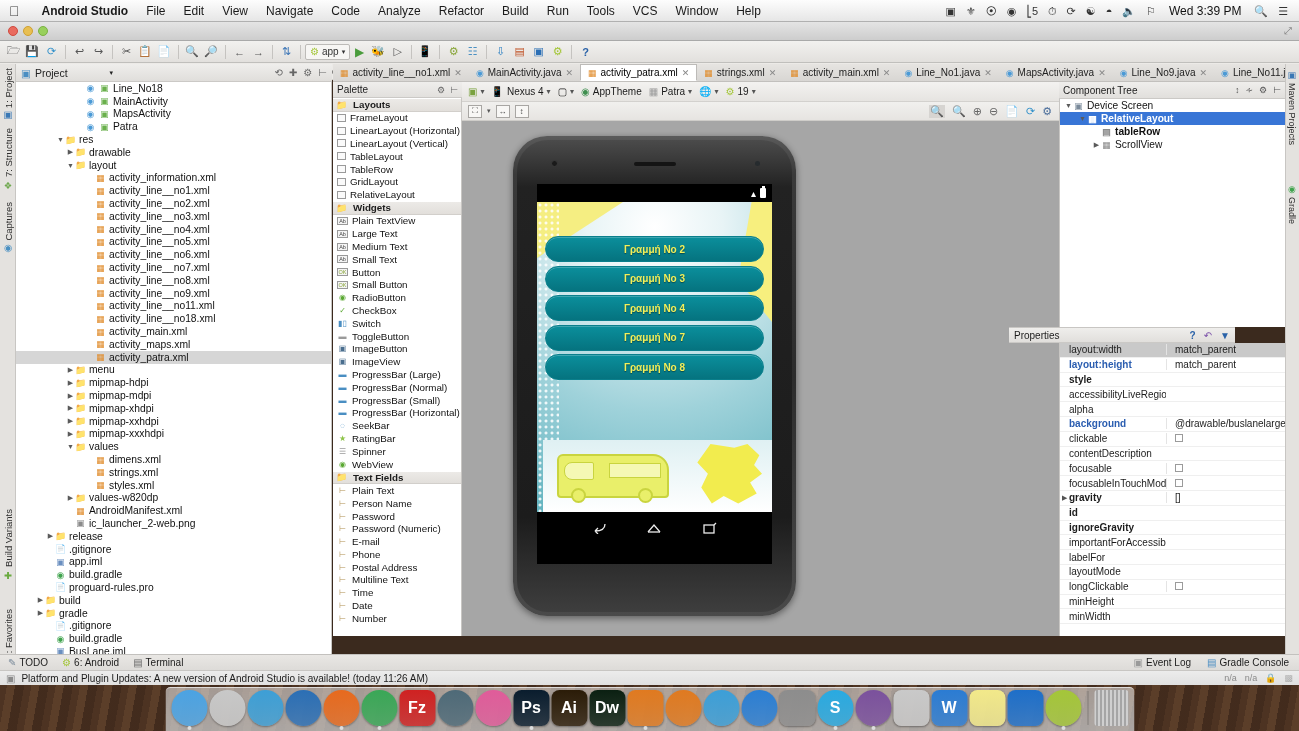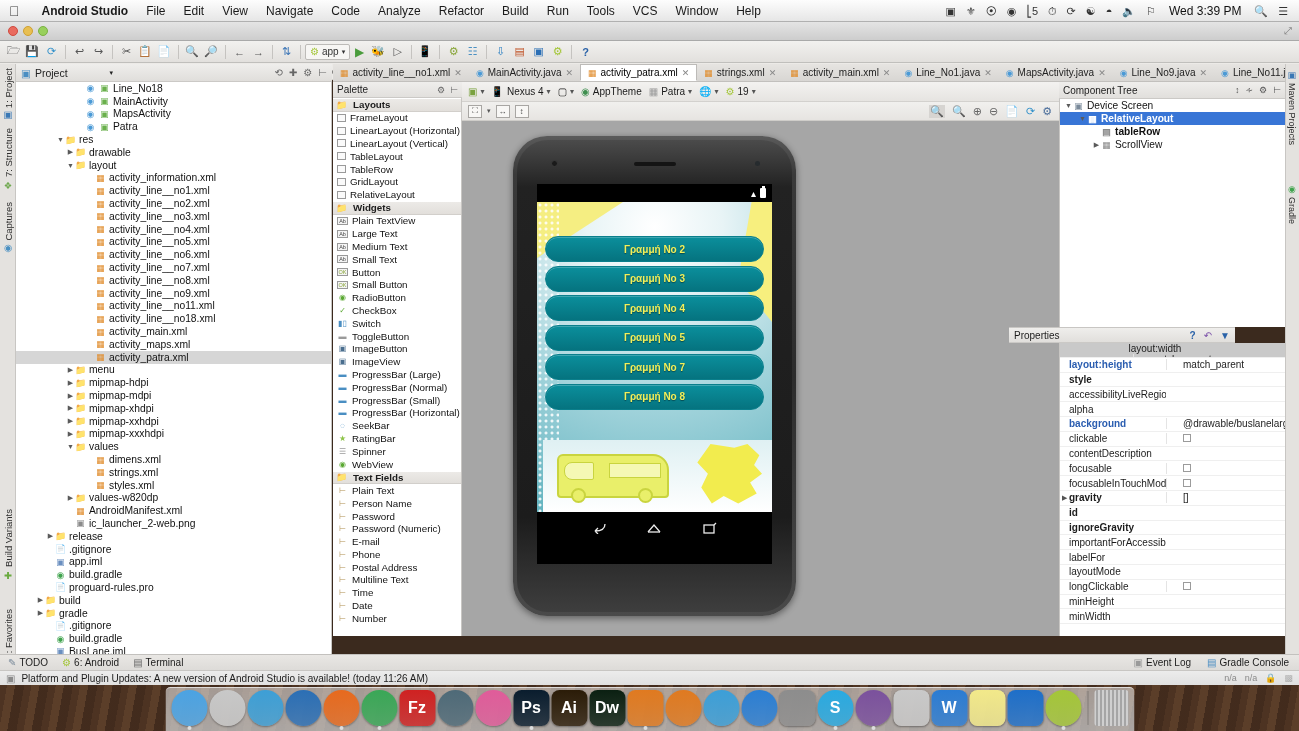--- a/index.html
+++ b/index.html
@@ -277,25 +277,25 @@
     display:flex; align-items:center; padding:0 5px;
   }
   .prop-head .ttl { font-size:10px; color:#1c1c1c; }
   .prop-head .tools { margin-left:auto; display:flex; gap:8px; font-size:10px; }
   .props {
     position:absolute; left:1059px; top:343px; width:226px; height:293px;
     background:#fff; overflow:hidden; border-left:1px solid #c8c6c3;
   }
   .prow { height:14.8px; display:flex; align-items:center; font-size:10px;
     border-bottom:1px solid #efefef; }
-  .prow.hl { background:#c9c9c9; color:#8d8d8d;flex-direction:column; }
+  .prow.hl { background:#c9c9c9; color:#8d8d8d; }
   .pname { width:106px; padding-left:9px; color:#1c1c1c; white-space:nowrap; overflow:hidden; }
   .pname.blue { color:#2a5db0; font-weight:bold; }
   .pname.bold { font-weight:bold; }
-  .pval { flex:1; padding-left:16px; color:#1c1c1c; white-space:nowrap; overflow:hidden;
+  .pval { flex:1; padding-left:8px; color:#1c1c1c; white-space:nowrap; overflow:hidden;
           border-left:1px solid #e4e4e4; }
   .pexp { position:absolute; left:2px; font-size:7px; color:#555; }
   .cbx { width:8px; height:8px; border:1px solid #9b9b9b; background:#fff; display:inline-block; }
 
   .vbar-right {
     position:absolute; right:0; top:64px; width:14px; height:590px;
     background:#e4e2df; border-left:1px solid #c8c6c3;
   }
   .vlabel-r {
     position:absolute; right:0; width:14px;
@@ -1082,23 +1082,20 @@
               <div class="gbtn">
      <span>Γραμμή No 2</span>
               </div>
               <div class="gbtn">
      <span>Γραμμή No 3</span>
               </div>
               <div class="gbtn">
      <span>Γραμμή No 4</span>
               </div>
               <div class="gbtn">
-     <span>Γραμμή No 5</span>
-              </div>
-              <div class="gbtn">
      <span>Γραμμή No 7</span>
               </div>
               <div class="gbtn">
      <span>Γραμμή No 8</span>
               </div>
             </div>
           <div class="bus-art">
             <div class="bus-body">
               <div class="bus-front"></div>
               <div class="bus-win"></div>

